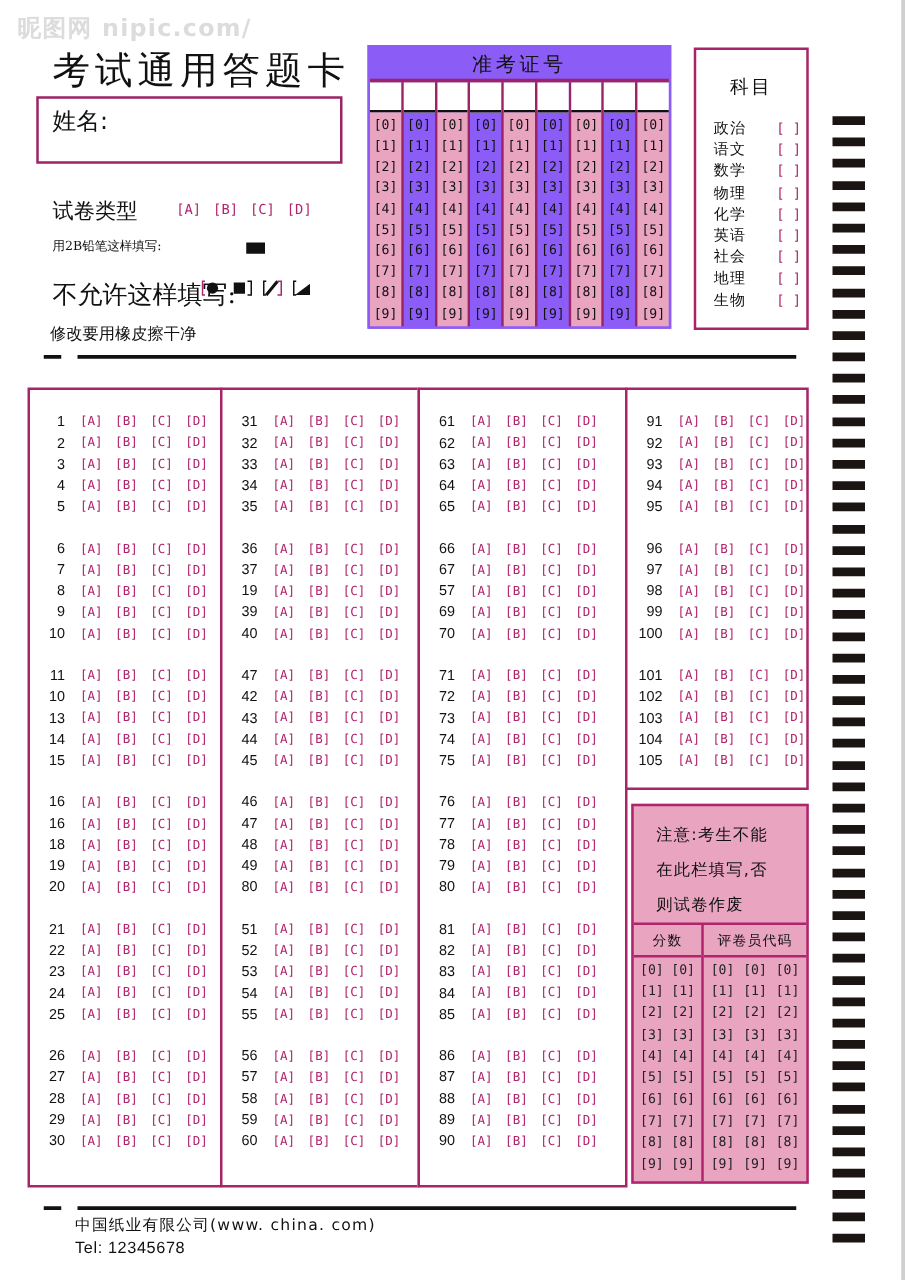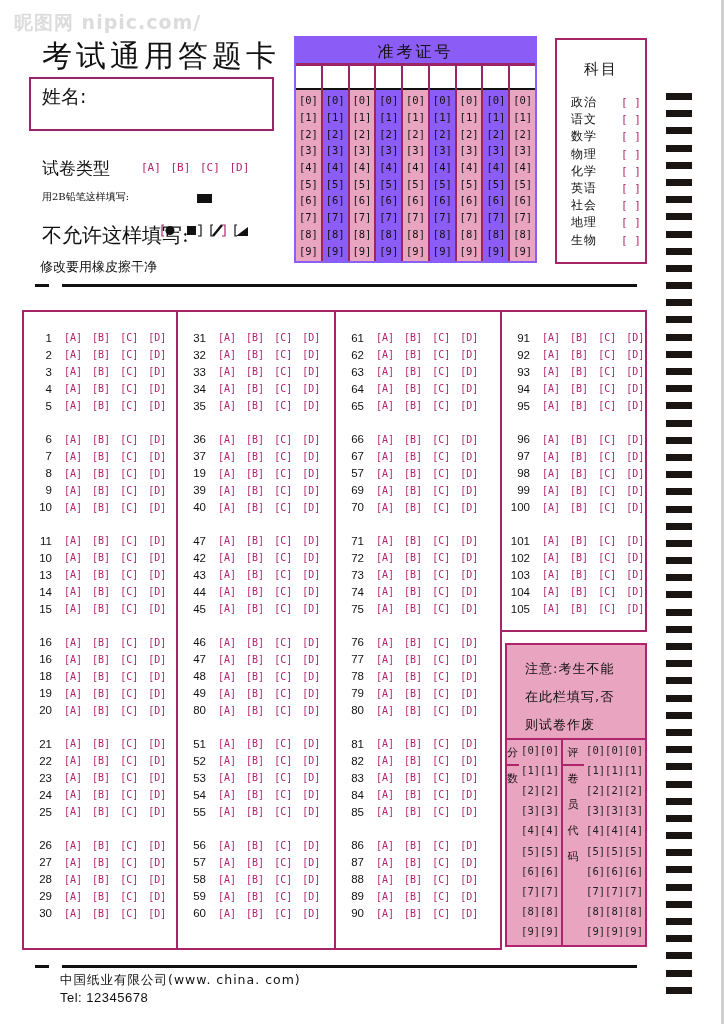--- a/index.html
+++ b/index.html
@@ -50,21 +50,21 @@
   .answers { left: 22px; top: 310px; width: 625px; height: 640px; }
   .col-box { position: absolute; top: 0; border: 2px solid #a82468; background: #fff; }
   .q-group { position: absolute; }
   .q-row { display: flex; height: 17px; align-items: center; font-size: 11.5px; }
   .q-num { width: 24px; text-align: right; color: #111; font-family: "Liberation Sans", sans-serif; }
   .q-opts { margin-left: 12px; font-family: "DejaVu Sans Mono", monospace; font-size: 10px; color: #b0246e; word-spacing: 4px; }
 
   .notice { left: 505px; top: 643px; width: 142px; height: 304px; border: 2px solid #b0246e; background: #e9a5bf; }
   .notice-text { position: absolute; left: 18px; top: 10px; font-size: 13px; line-height: 28px; letter-spacing: 1px; }
   .notice-grid { position: absolute; left: 0; top: 93px; width: 100%; height: 207px; border-top: 2px solid #b0246e; display: flex; }
-  .notice-sec { display: flex; flex-direction: row; }
+  .notice-sec { display: flex; flex-direction: column; }
   .notice-sec.score { width: 56px; border-right: 2px solid #b0246e; }
   .notice-sec.grader { flex: 1; }
   .notice-hdr { height: 26px; border-bottom: 2px solid #b0246e; text-align: center; font-size: 11px; line-height: 26px; letter-spacing: 1px; }
   .notice-digits { flex: 1; display: flex; justify-content: space-around; padding: 4px 2px 8px; }
   .nd-col { display: flex; flex-direction: column; justify-content: space-between; font-family: "DejaVu Sans Mono", monospace; font-size: 10.5px; color: #222; }
 
   .footer-company { left: 60px; top: 972px; font-size: 12.5px; letter-spacing: 1px; }
   .footer-tel { left: 60px; top: 990px; font-size: 13px; letter-spacing: 0.5px; font-family: "Liberation Sans", sans-serif; }
   .page-edge { right: 0; top: 0; width: 3px; height: 100%; background: #cfcfcf; }
 </style>

